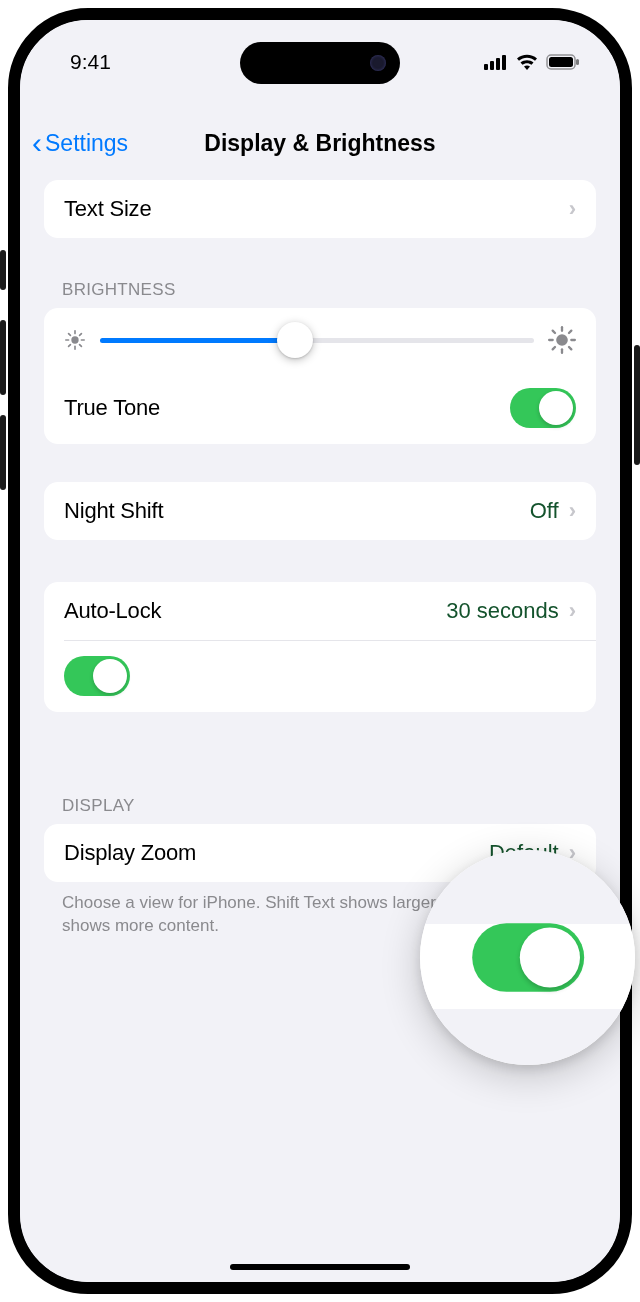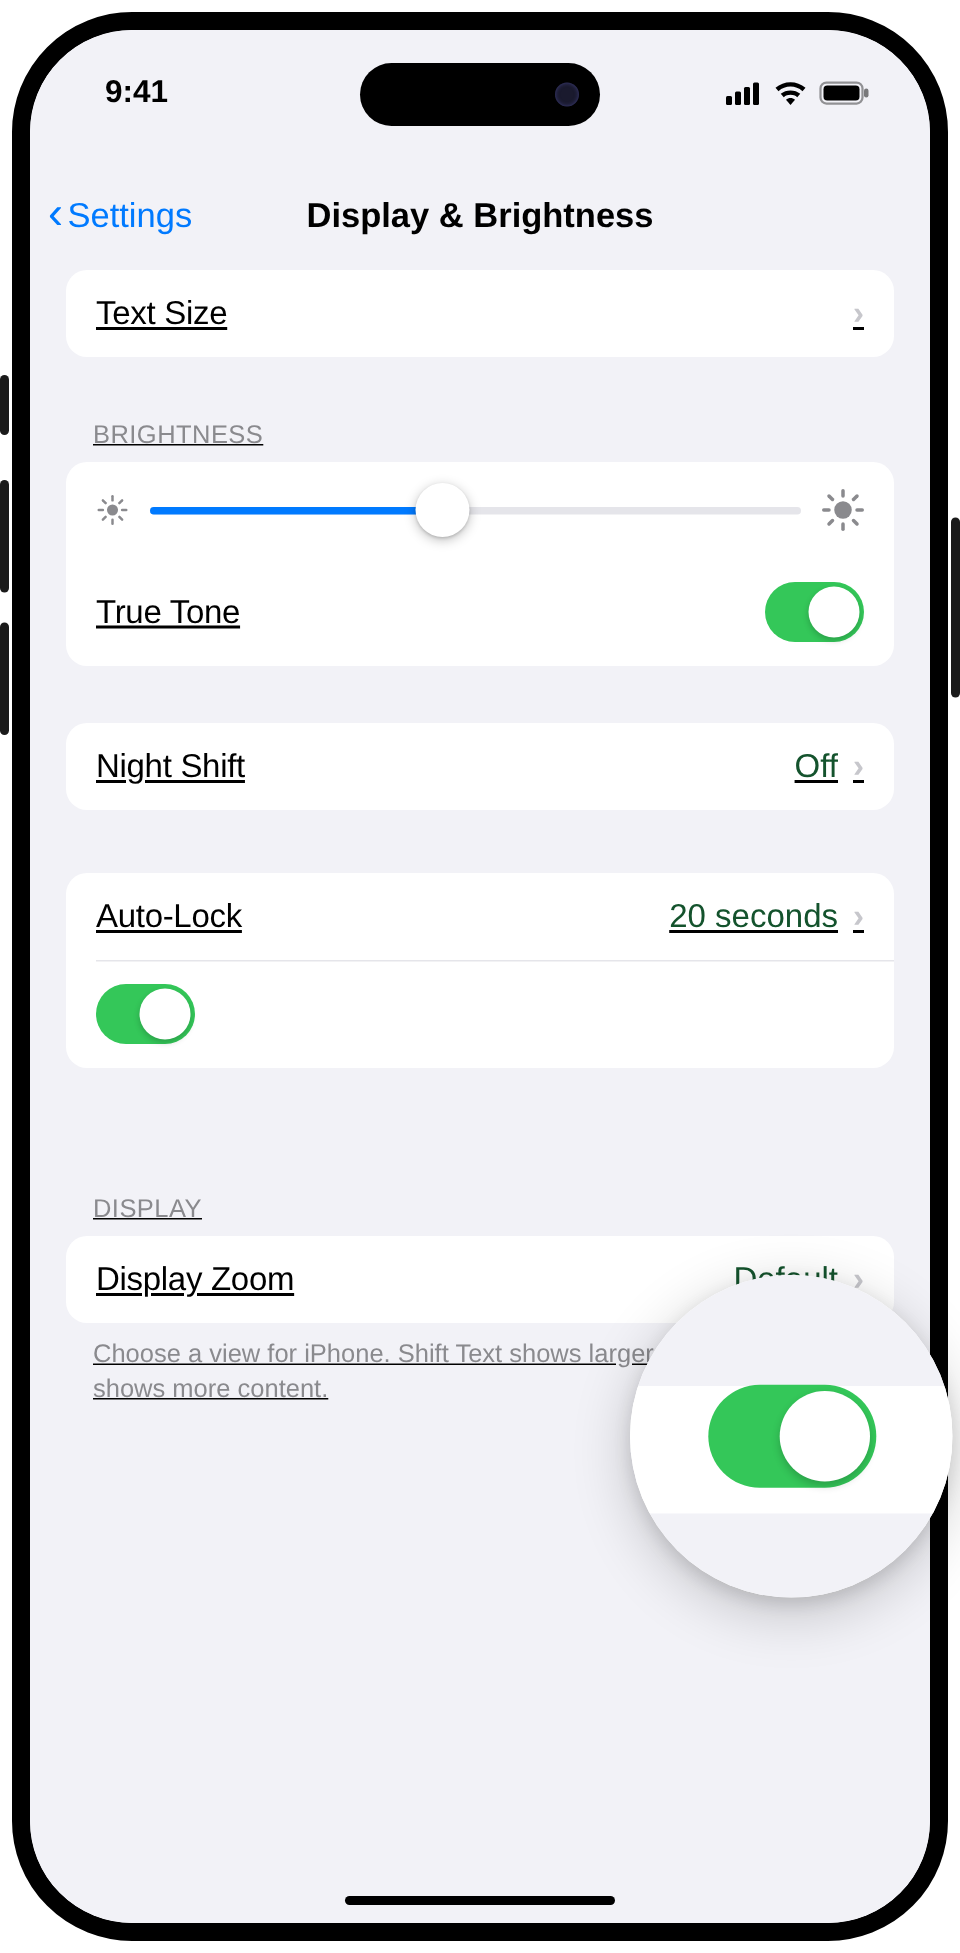--- a/index.html
+++ b/index.html
@@ -82,21 +82,21 @@
       left: 0;
       right: 0;
       height: 70px;
       display: flex;
       align-items: center;
       justify-content: space-between;
       padding: 14px 40px 0 50px;
       z-index: 50;
     }
     .status-time {
-      font-weight: 700;
+      font-weight: 400;
       font-size: 21px;
       color: #000;
     }
     .status-icons {
       display: flex;
       align-items: center;
       gap: 8px;
     }
     
     
@@ -132,21 +132,20 @@
     
     
     .content {
       position: absolute;
       top: 160px;
       left: 0;
       right: 0;
       bottom: 0;
       padding: 0 24px;
       overflow: hidden;
-      text-decoration: underline;
     }
     
     .section-header {
       font-size: 17px;
       color: #8a8a8e;
       padding: 0 18px 8px;
       text-transform: uppercase;
       letter-spacing: 0.3px;
     }
     
@@ -440,21 +439,21 @@
           <span class="row-value">Off</span>
           <span class="chevron">›</span>
         </div>
       </div>
 
       <div class="spacer-md"></div>
 
       <div class="group">
         <div class="row">
           <span class="row-label">Auto-Lock</span>
-          <span class="row-value">20 seconds</span>
+          <span class="row-value">30 seconds</span>
           <span class="chevron">›</span>
         </div>
         <div class="row">
           <div class="toggle on">
             <div class="toggle-knob"></div>
           </div>
         </div>
       </div>
 
       <div class="spacer-md"></div>

